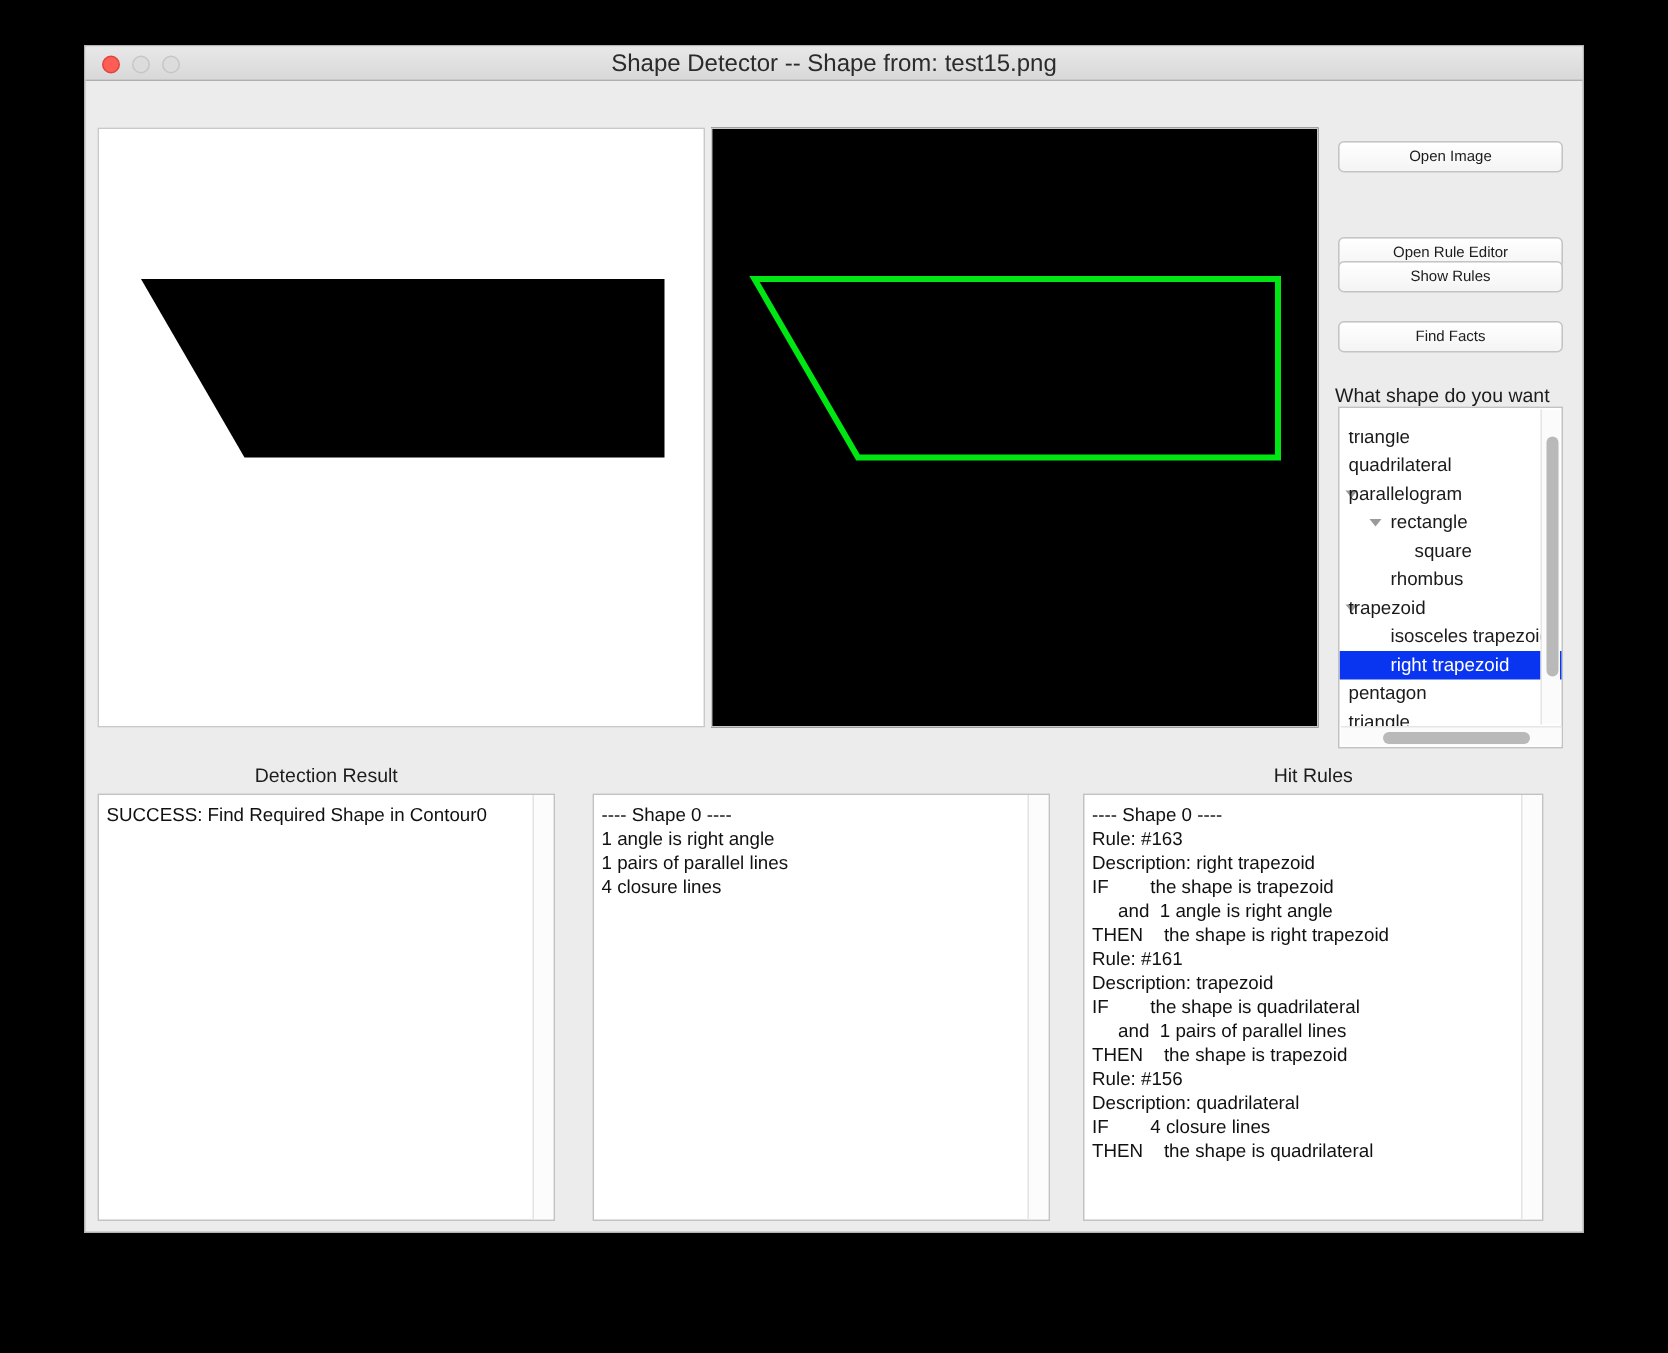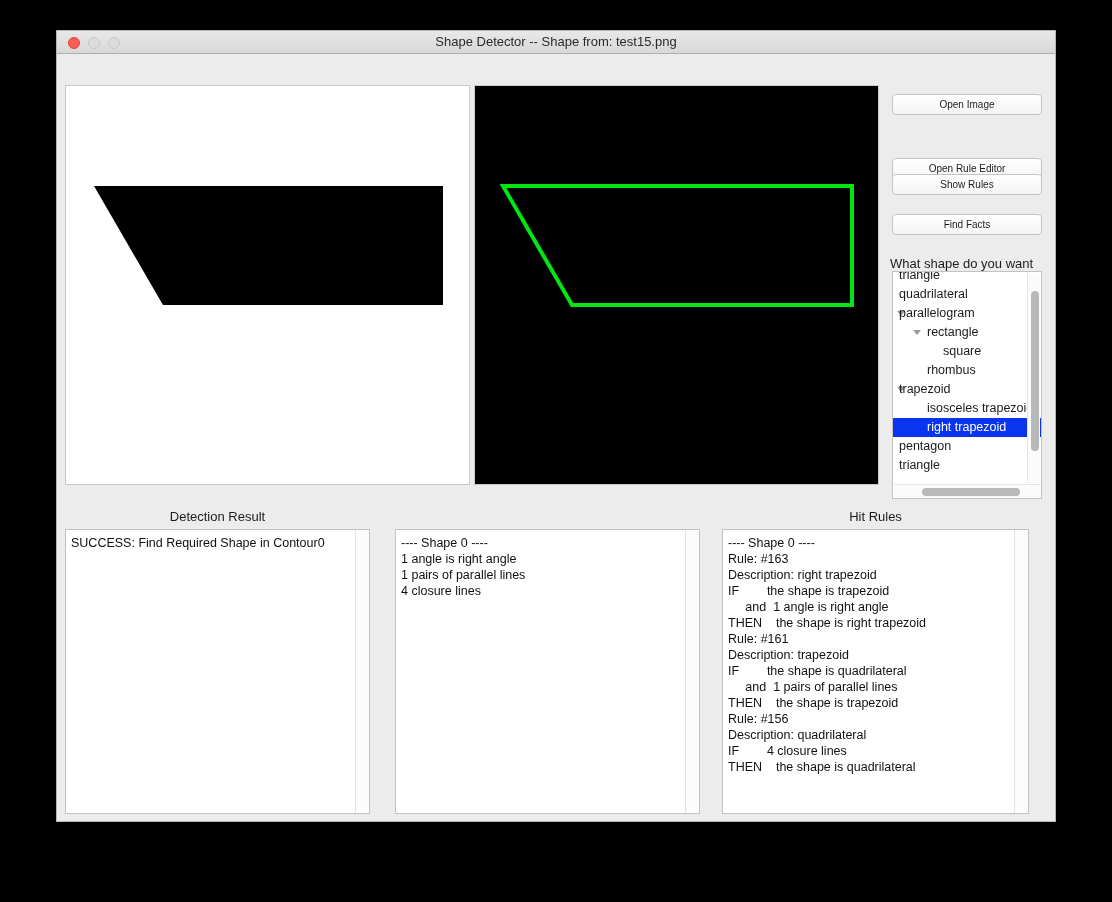--- a/index.html
+++ b/index.html
@@ -43,21 +43,21 @@
     border-radius: 50%;
     box-sizing: border-box;
   }
   .traffic.close  { left: 11px; background: #fc5d55; border: 1px solid #e0443e; }
   .traffic.min    { left: 31px; background: #dcdcdc; border: 1px solid #c6c6c6; }
   .traffic.max    { left: 51px; background: #dcdcdc; border: 1px solid #c6c6c6; }
   #title-text {
     position: absolute;
     left: 0; right: 0; top: 3px;
     text-align: center;
-    font-size: 13px;
+    font-size: 16px;
     color: #2b2b2b;
   }
 
   
   .panel-label {
     position: absolute;
     text-align: center;
     font-size: 13px;
     color: #1c1c1c;
   }
@@ -112,21 +112,21 @@
     top: 240px;
     width: 150px;
     height: 228px;
     background: #ffffff;
     border: 1px solid #c2c2c2;
     box-sizing: border-box;
     overflow: hidden;
   }
   #tree-scroll-clip {
     position: absolute;
-    left: 0; top: 0;
+    left: 0; top: 16px;
     width: 136px;
     height: 212px;
     overflow: hidden;
     padding-left: 33px;
   }
   #tree-list {
     position: absolute;
     left: 0;
     top: -6px;
     width: 160px;

